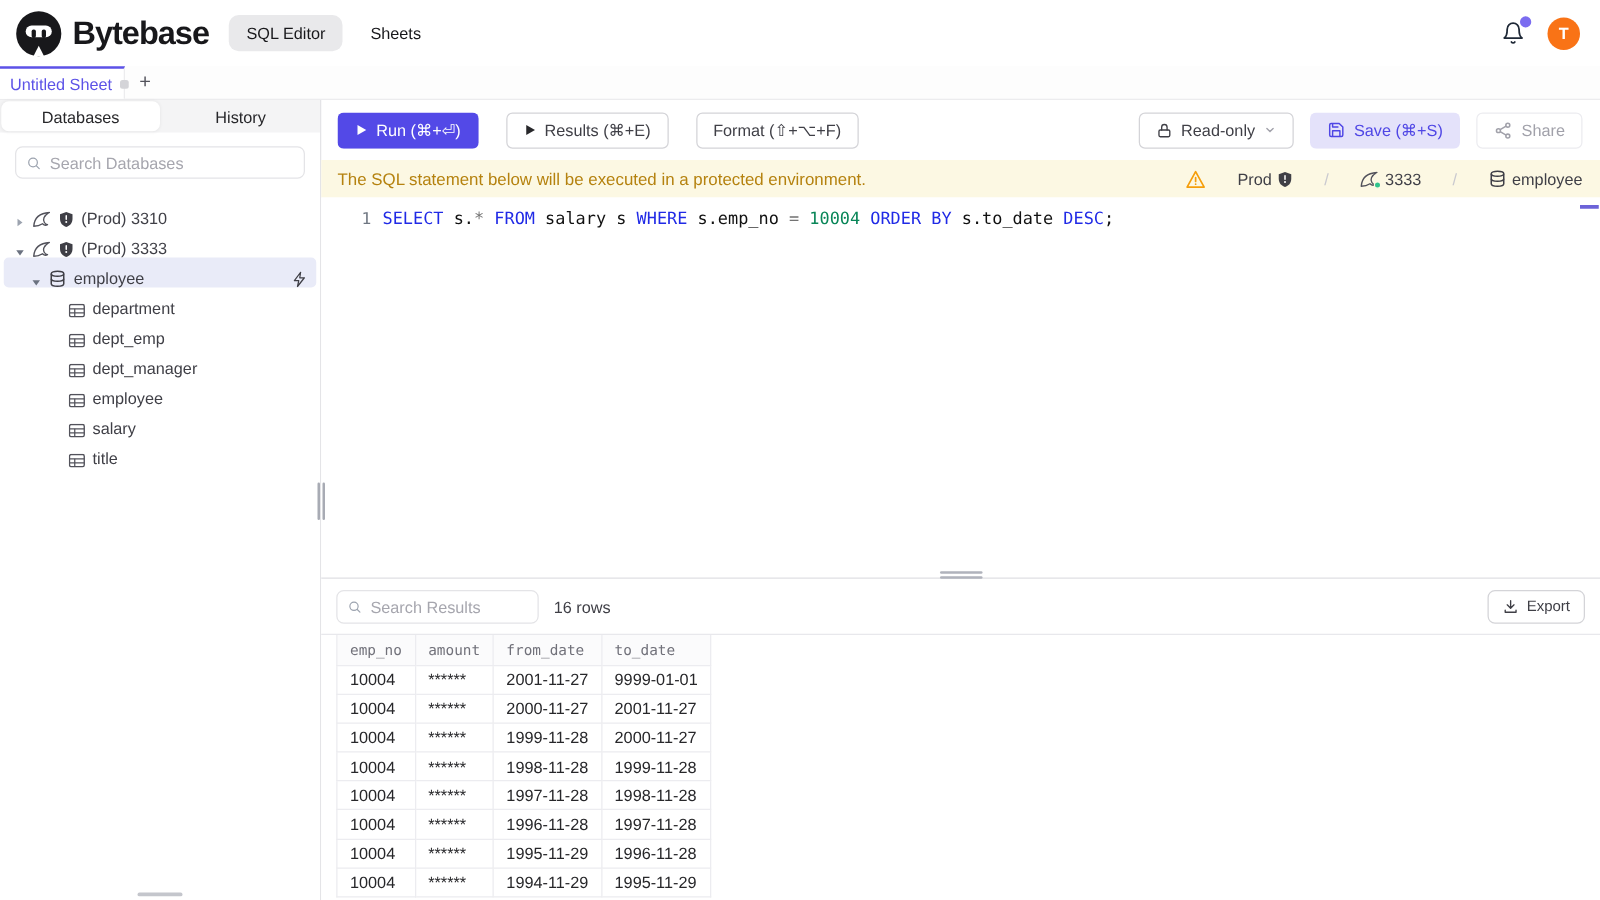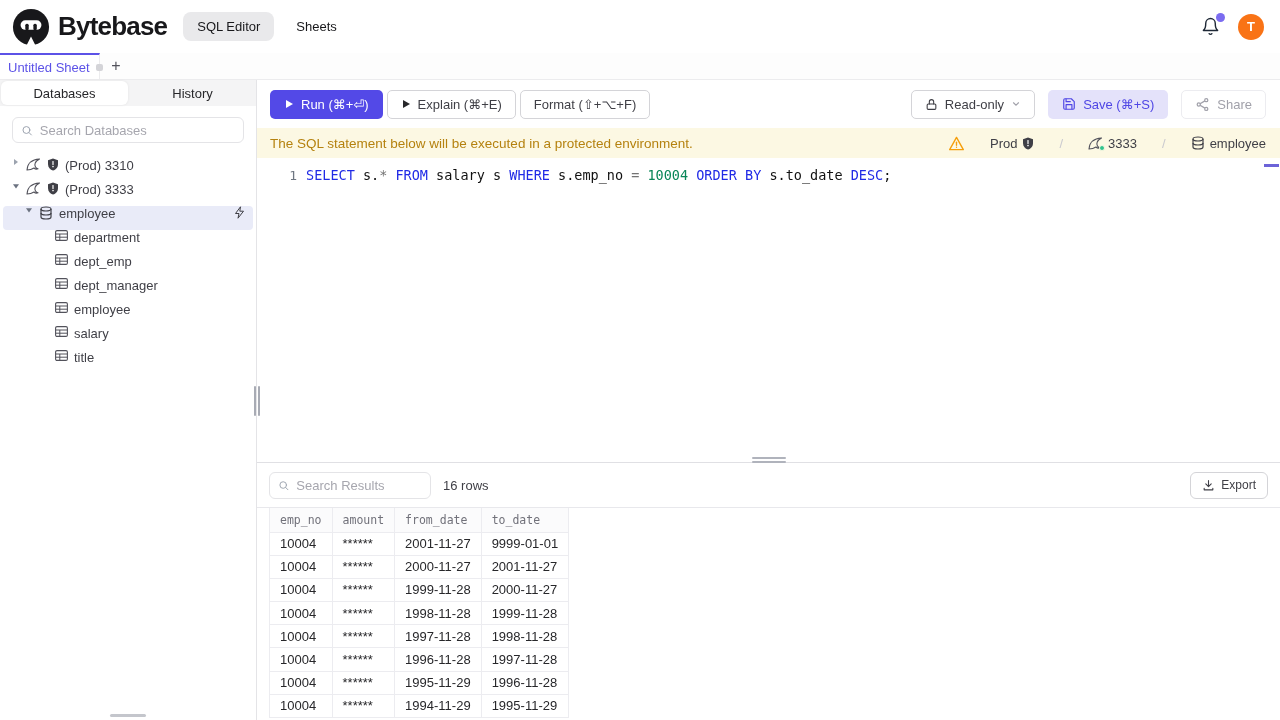--- a/index.html
+++ b/index.html
@@ -31,33 +31,33 @@
   .main { flex:1; display:flex; flex-direction:column; min-width:0; position:relative; }
 
   
   .sidebar-tabs { height:26px; display:flex; background:#f4f4f5; flex-shrink:0; }
   .sidebar-tab { flex:1; display:flex; align-items:center; justify-content:center; font-size:13px; font-weight:500; color:#27272a; cursor:pointer; }
   .sidebar-tab.active { background:#fff; border-radius:6px; margin:1px; box-shadow:0 0 3px rgba(0,0,0,.07); }
   .search-box { margin:11px 12px; height:26px; border:1px solid #e4e4e7; border-radius:6px; display:flex; align-items:center; padding:0 8px; gap:7px; flex-shrink:0; }
   .search-box input { border:none; outline:none; font-size:13px; color:#27272a; width:100%; background:transparent; font-family:inherit; }
   .search-box input::placeholder { color:#a6a6ae; }
   .tree { flex:1; overflow:hidden; font-size:13px; color:#3f3f46; padding-top:4px; }
-  .tree-row { height:24px; display:flex; align-items:flex-start; gap:6px; cursor:pointer; }
+  .tree-row { height:24px; display:flex; align-items:flex-end; gap:6px; cursor:pointer; }
   .tree-row.instance { padding-left:12px; }
   .tree-row.database { margin:0 3px; padding:0 8px 0 22px; border-radius:4px; }
   .tree-row.database.selected { background:#e9ebf8; }
   .tree-row.table { padding-left:55px; }
   .tree-ic { display:inline-flex; align-items:center; flex-shrink:0; }
   .tree-ic.bolt { margin-left:auto; }
   .sidebar-drag { position:absolute; right:-4px; top:306px; display:flex; gap:2px; z-index:6; cursor:col-resize; }
   .sidebar-drag i { width:2px; height:30px; background:#a8abb4; border-radius:1px; }
   .sidebar-hscroll { position:absolute; bottom:3px; left:110px; width:36px; height:3px; background:#c4c6cc; border-radius:2px; cursor:pointer; }
 
   
-  .toolbar { height:48px; display:flex; align-items:center; padding:0 14px 0 13px; gap:4px; flex-shrink:0; }
+  .toolbar { height:48px; display:flex; align-items:center; padding:0 14px 0 13px; gap:22px; flex-shrink:0; }
   .btn { height:29px; display:inline-flex; align-items:center; gap:7px; padding:0 13px; border-radius:5px; font-size:13px; font-weight:500; border:1px solid transparent; cursor:pointer; background:#fff; color:#3f3f46; font-family:inherit; white-space:nowrap; }
   .btn-run { background:#5349e7; color:#fff; }
   .btn-outline { border-color:#d4d4d8; }
   .toolbar-right { margin-left:auto; display:flex; align-items:center; gap:13px; }
   .btn-save { background:#e4e2fa; color:#4f46e5; }
   .btn-share { border-color:#ececf0; color:#a1a1aa; }
 
   
   .banner { height:30px; background:#fcf8e3; display:flex; align-items:center; justify-content:space-between; padding:0 14px 0 13px; flex-shrink:0; }
   .banner-msg { font-size:13.5px; color:#b5820f; }
@@ -289,21 +289,21 @@
       <button class="btn btn-run">
         <svg width="10" height="10" viewBox="0 0 10 10">
             <path d="M2 1l7 4-7 4z" fill="#fff"></path>
           </svg>
         <span>Run (⌘+⏎)</span>
       </button>
       <button class="btn btn-outline">
         <svg width="10" height="10" viewBox="0 0 10 10">
             <path d="M2 1l7 4-7 4z" fill="#27272a"></path>
           </svg>
-        <span>Explain (⌘+E)</span>
+        <span>Results (⌘+E)</span>
       </button>
       <button class="btn btn-outline">
         <span>Format (⇧+⌥+F)</span>
       </button>
       <div class="toolbar-right">
         <button class="btn btn-outline">
           <svg width="13" height="13" viewBox="0 0 24 24" fill="none" stroke="#3f3f46" stroke-width="2" stroke-linecap="round">
               <rect x="4" y="11" width="16" height="10" rx="2"></rect>
               <path d="M8 11V7a4 4 0 018 0v4"></path>
             </svg>

